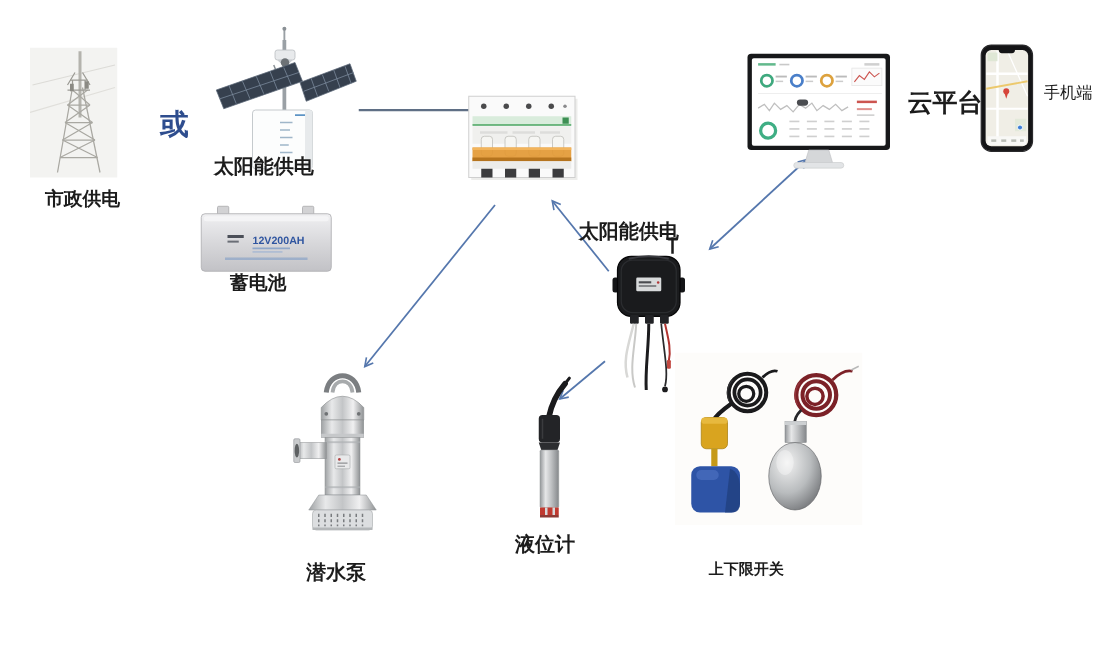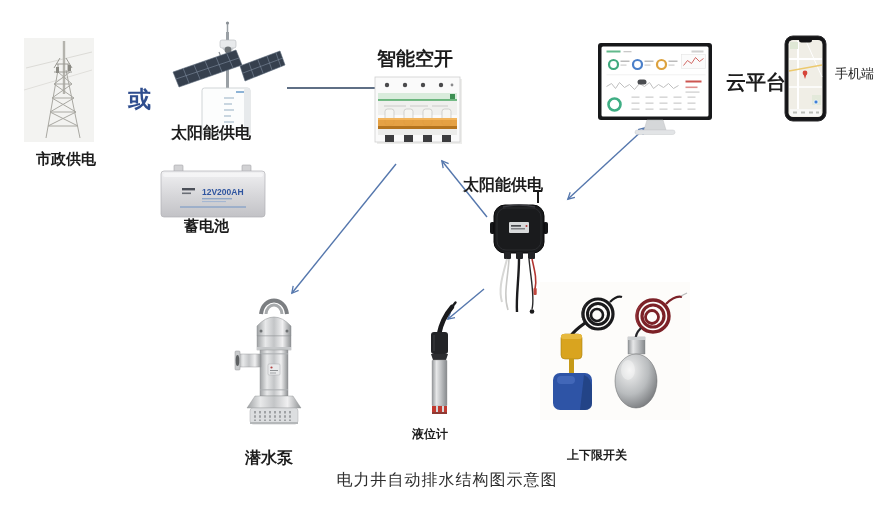--- a/index.html
+++ b/index.html
@@ -102,21 +102,20 @@
       <rect x="24" y="24" width="13" height="2.4" fill="#4b4f58"></rect>
       <rect x="24" y="28.5" width="9" height="1.6" fill="#6a6e76"></rect>
       <text x="44" y="31" font-size="8.5" font-weight="bold" fill="#2f55a0">12V200AH</text>
       <rect x="44" y="34" width="30" height="1.4" fill="#8fa7c9"></rect>
       <rect x="44" y="37" width="24" height="1.1" fill="#a5b7d2"></rect>
       <rect x="22" y="42" width="66" height="2" fill="#7e9cc6" opacity="0.6"></rect>
     </svg>
   </div>
   <div class="lbl" style="left:184px;top:217px;font-size:15px">蓄电池</div>
 
-  <div class="lbl" style="left:377px;top:46px;font-size:19px">智能空开</div>
   <div class="abs" style="left:374px;top:76px">
     <svg width="90" height="70" viewBox="0 0 90 70">
       <rect x="3" y="3" width="85" height="65" fill="#ededeb"></rect>
       <rect x="1" y="1" width="85" height="65" fill="#fafafa" stroke="#cfcfcf" stroke-width="0.8"></rect>
       <g fill="#4a4a4c">
         <circle cx="13" cy="9" r="2.2"></circle>
           <circle cx="31" cy="9" r="2.2"></circle>
         <circle cx="49" cy="9" r="2.2"></circle>
           <circle cx="67" cy="9" r="2.2"></circle>
         <circle cx="78" cy="9" r="1.4" fill="#8a8a8c"></circle>
@@ -316,21 +315,21 @@
       <rect x="13" y="32" width="17" height="22" rx="3" fill="#232427"></rect>
       <line x1="16" y1="35" x2="16" y2="51" stroke="#3a3b3e" stroke-width="1.2"></line>
       <path d="M13,54 L30,54 L28,60 L15,60 Z" fill="#2c2d30"></path>
       <rect x="14" y="60" width="15" height="46" rx="1" fill="url(#steelV2)" stroke="#97999b" stroke-width="0.4"></rect>
       <rect x="14" y="106" width="15" height="6" fill="#c03a30"></rect>
       <rect x="18" y="106" width="2" height="6" fill="#d6d8da"></rect>
       <rect x="24" y="106" width="2" height="6" fill="#d6d8da"></rect>
       <rect x="14" y="112" width="15" height="2" fill="#8e3a34"></rect>
     </svg>
   </div>
-  <div class="lbl" style="left:412px;top:426px;font-size:12px">液位计</div>
+  <div class="lbl" style="left:412px;top:426px;font-size:16px">液位计</div>
 
   <div class="abs" style="left:540px;top:282px">
     <svg width="150" height="140" viewBox="0 0 150 140">
       <defs>
         <radialGradient id="ballG" cx="0.35" cy="0.3" r="0.9">
           <stop offset="0" stop-color="#f2f2f2"></stop>
             <stop offset="0.5" stop-color="#b9bcbe"></stop>
           <stop offset="0.85" stop-color="#77797c"></stop>
             <stop offset="1" stop-color="#56585a"></stop>
         </radialGradient>
@@ -362,15 +361,14 @@
       <line x1="141" y1="14" x2="147" y2="11" stroke="#b8b8b8" stroke-width="1.2"></line>
       <path d="M101,46 C97,50 95,54 96,58" fill="none" stroke="#26262a" stroke-width="2.2"></path>
       <rect x="88" y="55" width="17" height="17" fill="url(#steelV2)" stroke="#7e8184" stroke-width="0.4"></rect>
       <rect x="88" y="55" width="17" height="3" fill="#cdd0d2"></rect>
       <ellipse cx="96" cy="99" rx="21" ry="27" fill="url(#ballG)" stroke="#606265" stroke-width="0.5"></ellipse>
       <ellipse cx="88" cy="88" rx="7" ry="10" fill="#ffffff" opacity="0.35"></ellipse>
     </svg>
   </div>
   <div class="lbl" style="left:567px;top:447px;font-size:12px">上下限开关</div>
 
-  <div id="diagram-title">电力井自动排水结构图示意图</div>
 
 </div>
 
 </body></html>

